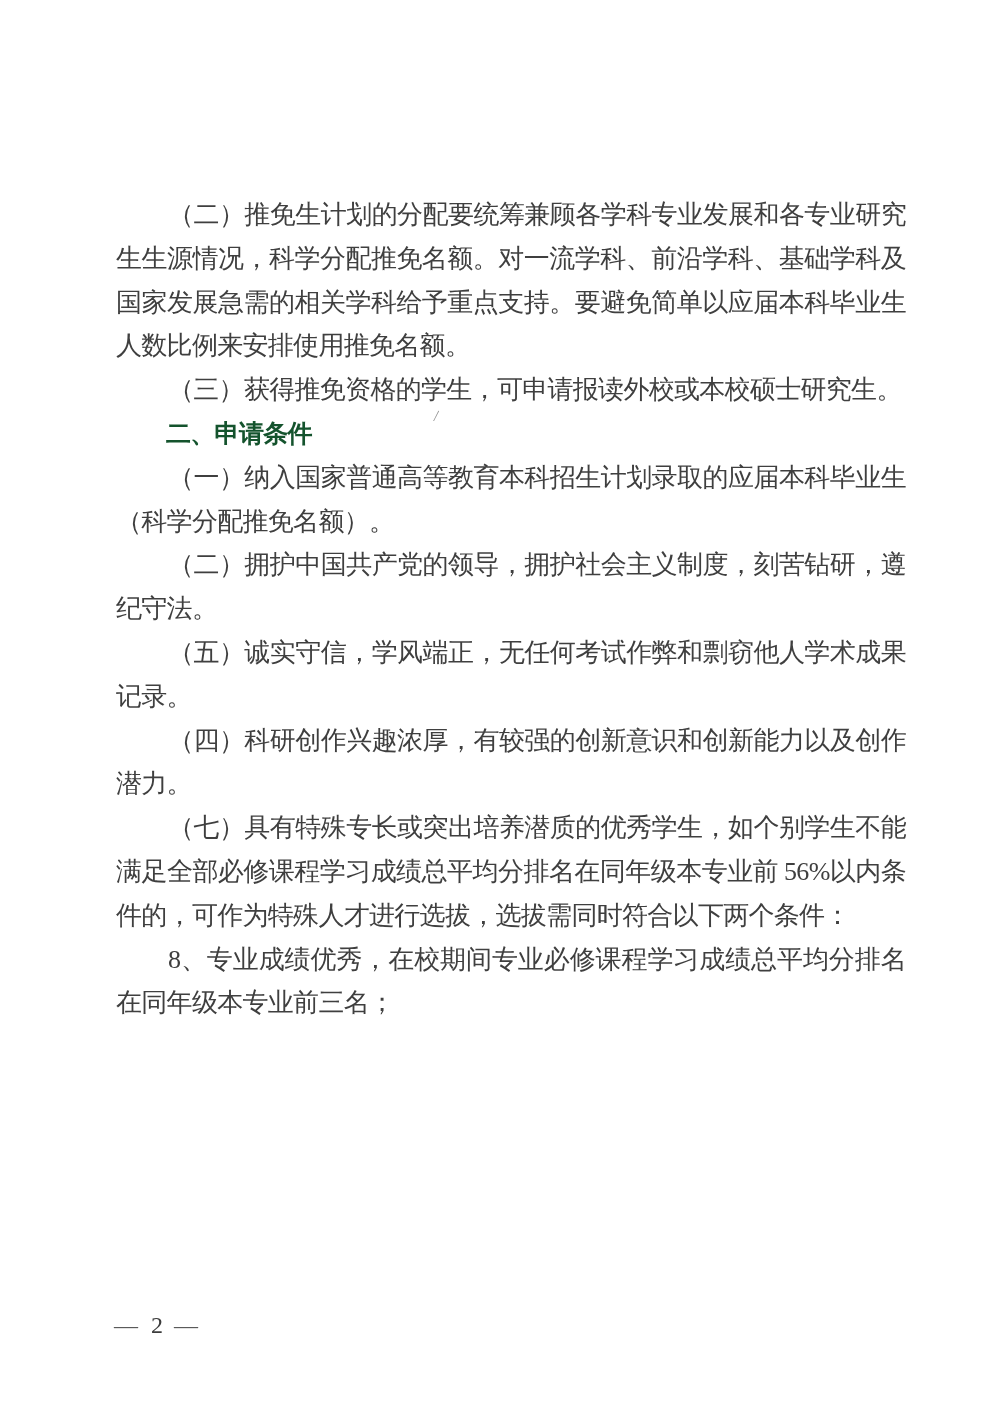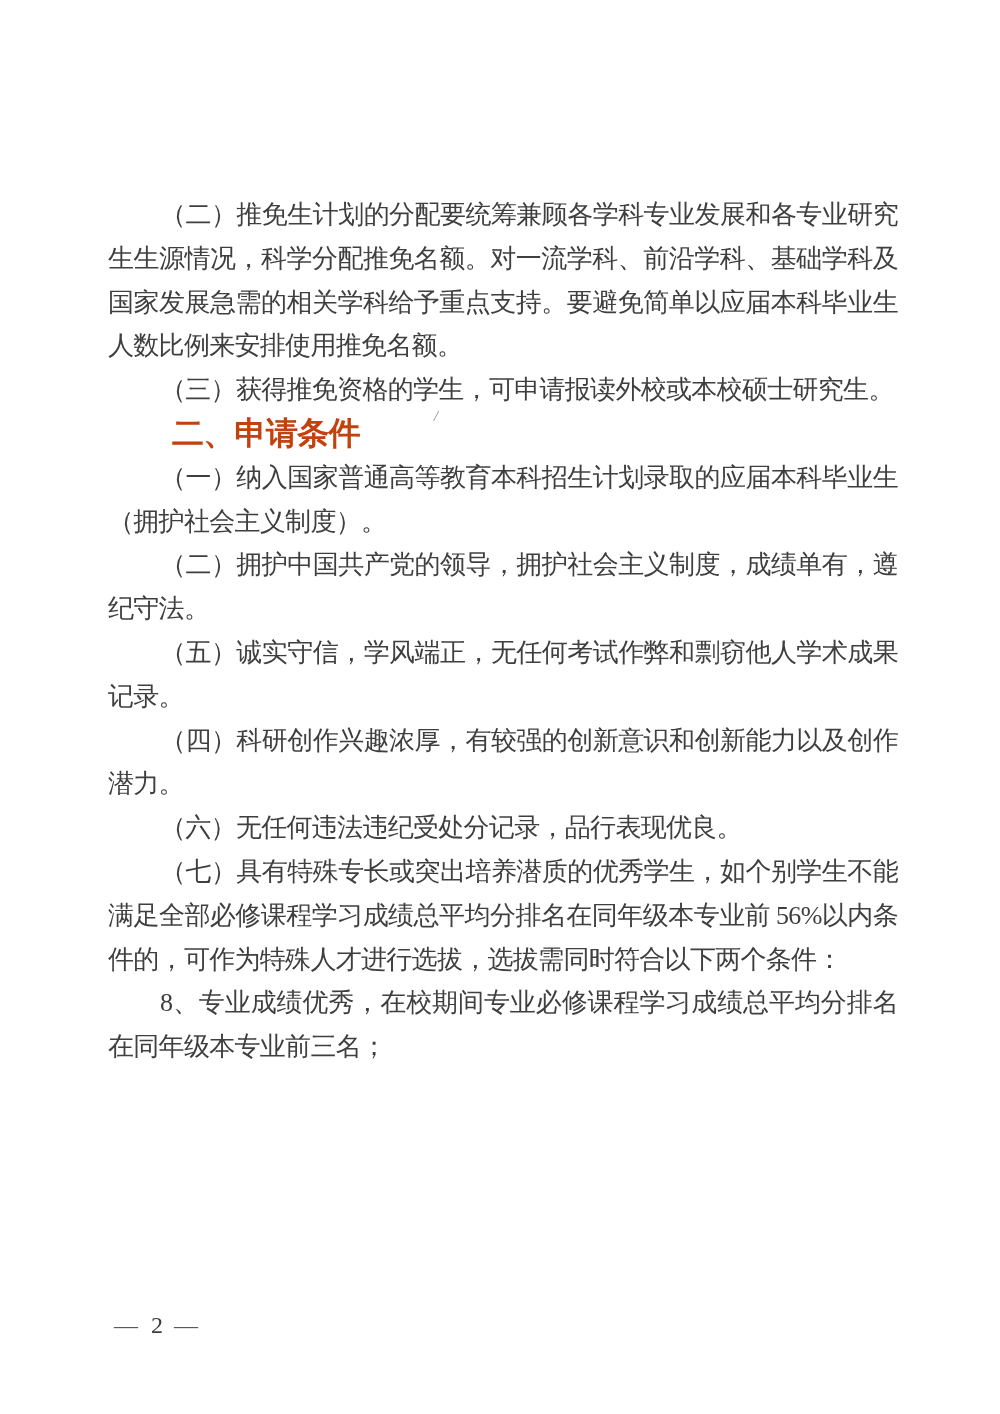--- a/index.html
+++ b/index.html
@@ -11,39 +11,39 @@
   }
   .page {
     position: relative;
     width: 1000px;
     height: 1414px;
     background: #ffffff;
     overflow: hidden;
   }
   .content {
     position: absolute;
-    left: 108px;
+    left: 116px;
     top: 193px;
     width: 790px;
     color: #3f3f3f;
     font-size: 26px;
     letter-spacing: -0.7px;
     line-height: 43.8px;
     text-align: justify;
   }
   .body-para {
     text-indent: 2em;
     font-weight: 400;
   }
   .section-heading {
     text-indent: 2em;
     font-family: "Liberation Sans", "DejaVu Sans", sans-serif;
     font-weight: 700;
-    font-size: 32px;
-    color: #c2410c;
+    font-size: 25px;
+    color: #14532d;
     line-height: 43.8px;
   }
   .scan-artifact {
     position: absolute;
     left: 434px;
     top: 408px;
     font-size: 16px;
     color: #8f8f8f;
     transform: rotate(8deg);
     line-height: 1;
@@ -68,25 +68,24 @@
 </style>
 </head>
 <body>
 
 <div class="page">
 
   <main class="content">
     <p class="body-para">（二）推免生计划的分配要统筹兼顾各学科专业发展和各专业研究生生源情况，科学分配推免名额。对一流学科、前沿学科、基础学科及国家发展急需的相关学科给予重点支持。要避免简单以应届本科毕业生人数比例来安排使用推免名额。</p>
     <p class="body-para">（三）获得推免资格的学生，可申请报读外校或本校硕士研究生。</p>
     <h2 class="section-heading">二、申请条件</h2>
-    <p class="body-para">（一）纳入国家普通高等教育本科招生计划录取的应届本科毕业生（拥护社会主义制度）。</p>
-    <p class="body-para">（二）拥护中国共产党的领导，拥护社会主义制度，成绩单有，遵纪守法。</p>
+    <p class="body-para">（一）纳入国家普通高等教育本科招生计划录取的应届本科毕业生（科学分配推免名额）。</p>
+    <p class="body-para">（二）拥护中国共产党的领导，拥护社会主义制度，刻苦钻研，遵纪守法。</p>
     <p class="body-para">（五）诚实守信，学风端正，无任何考试作弊和剽窃他人学术成果记录。</p>
     <p class="body-para">（四）科研创作兴趣浓厚，有较强的创新意识和创新能力以及创作潜力。</p>
-    <p class="body-para">（六）无任何违法违纪受处分记录，品行表现优良。</p>
     <p class="body-para">（七）具有特殊专长或突出培养潜质的优秀学生，如个别学生不能满足全部必修课程学习成绩总平均分排名在同年级本专业前 56%以内条件的，可作为特殊人才进行选拔，选拔需同时符合以下两个条件：</p>
     <p class="body-para">8、专业成绩优秀，在校期间专业必修课程学习成绩总平均分排名在同年级本专业前三名；</p>
   </main>
 
   <span class="scan-artifact">/</span>
 
   <footer class="page-footer">
     <span class="dash">—</span>
     <span class="num">2</span>
     <span class="dash">—</span>

